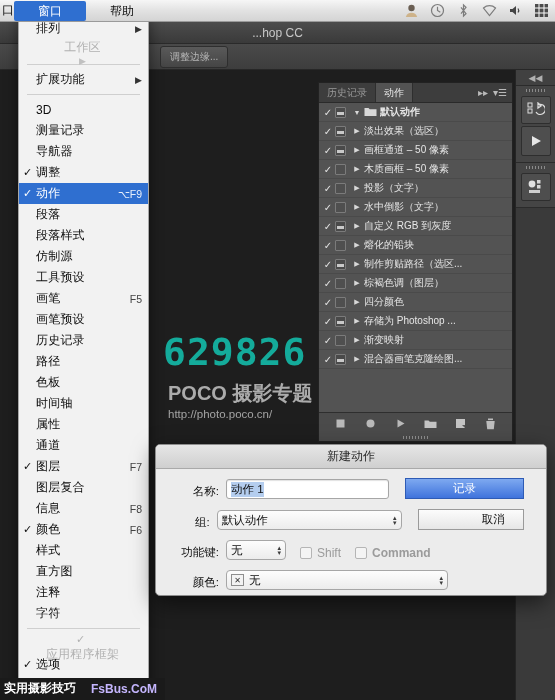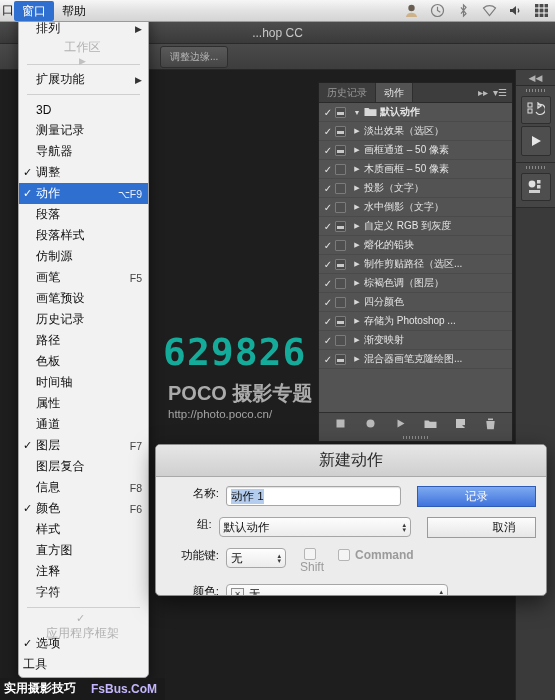--- a/index.html
+++ b/index.html
@@ -13,21 +13,21 @@
 
   
   #menubar{
     position:absolute; left:0; top:0; width:555px; height:22px;
     background:linear-gradient(to bottom,#f6f6f6 0%,#e2e2e2 50%,#d4d4d4 100%);
     border-bottom:1px solid #9a9a9a;
     display:flex; align-items:center;
     font-size:12px; color:#111;
     z-index:60;
   }
-  .mb-item{ padding:0 8px; height:20px; line-height:20px; white-space:nowrap; }
+  .mb-item{ padding:0 24px; height:20px; line-height:20px; white-space:nowrap; }
   .mb-item.active{ background:#2f6fd0; color:#fff; border-radius:2px; }
   .mb-left-clip{ width:14px; overflow:hidden; color:#111; padding-left:2px;}
   #menubar-status{ margin-left:auto; display:flex; align-items:center; gap:11px; padding-right:6px;}
   .status-ic{ width:15px; height:15px; opacity:.72; display:block;}
   .status-ic.dark{opacity:.9;}
 
   
   #ps-titlebar{
     position:absolute; left:0; top:22px; width:555px; height:22px;
     background:linear-gradient(to bottom,#4c4c4c,#3a3a3a);
@@ -136,26 +136,26 @@
 
   
   #new-action-dialog{
     position:absolute; left:155px; top:444px; width:392px; height:152px;
     background:#ececec; border:1px solid #8d8d8d; border-radius:5px;
     box-shadow:0 7px 22px rgba(0,0,0,.55);
     z-index:70; overflow:hidden;
     font-size:11.5px; color:#101010;
   }
   #dlg-title{
-    height:32px; background:linear-gradient(to bottom,#e6e6e6,#cfcfcf);
+    height:24px; background:linear-gradient(to bottom,#e6e6e6,#cfcfcf);
     border-bottom:1px solid #a9a9a9;
     display:flex; align-items:center; justify-content:center;
-    font-size:16px; color:#2a2a2a;
-  }
-  .dlg-row{ display:flex; align-items:flex-start; margin:0 0 0 0; }
+    font-size:12px; color:#2a2a2a;
+  }
+  .dlg-row{ display:flex; align-items:flex-end; margin:0 12px 0 0; }
   #dlg-body{ padding:9px 10px 0 10px; position:relative; }
   .dlg-lbl{ width:60px; text-align:right; padding-right:7px; font-size:11.5px; }
   .dlg-input{
     flex:1; height:20px; background:#fff; border:1px solid #a6a6a6; border-radius:3px;
     display:flex; align-items:center; padding:0 4px; font-size:11.5px;
     box-shadow:inset 0 1px 1px rgba(0,0,0,.12);
   }
   .sel-text{ background:#b4cdee; }
   .dlg-select{
     height:20px; background:linear-gradient(to bottom,#fdfdfd,#ececec);
@@ -438,20 +438,24 @@
     <div class="mi">
       <span class="mi-check"></span>
       <span class="mi-label">段落样式</span>
     </div>
     <div class="mi">
       <span class="mi-check"></span>
       <span class="mi-label">仿制源</span>
     </div>
     <div class="mi">
       <span class="mi-check"></span>
+      <span class="mi-label">工具预设</span>
+    </div>
+    <div class="mi">
+      <span class="mi-check"></span>
       <span class="mi-label">画笔</span>
       <span class="mi-right">F5</span>
     </div>
     <div class="mi">
       <span class="mi-check"></span>
       <span class="mi-label">画笔预设</span>
     </div>
     <div class="mi">
       <span class="mi-check"></span>
       <span class="mi-label">历史记录</span>
@@ -551,21 +555,21 @@
 
     <div class="dlg-row" style="margin-bottom:10px;">
       <div class="dlg-lbl">功能键:</div>
       <div class="dlg-select" style="width:60px;">
         <span>无</span>
         <span class="stepper">
             <span>▴</span>
             <span>▾</span>
           </span>
       </div>
-      <div style="display:flex;align-items:center;margin-left:14px;flex-direction:column;">
+      <div style="display:flex;align-items:center;margin-left:14px;">
         <span class="cbx"></span>
         <span class="cb-lbl">Shift</span>
       </div>
       <div style="display:flex;align-items:center;margin-left:14px;font-weight:bold;">
         <span class="cbx"></span>
         <span class="cb-lbl">Command</span>
       </div>
     </div>
 
     <div class="dlg-row">

